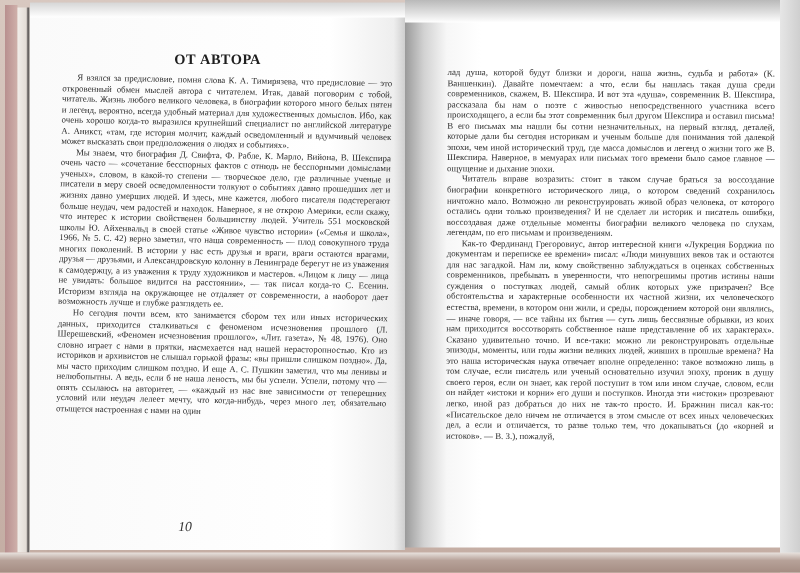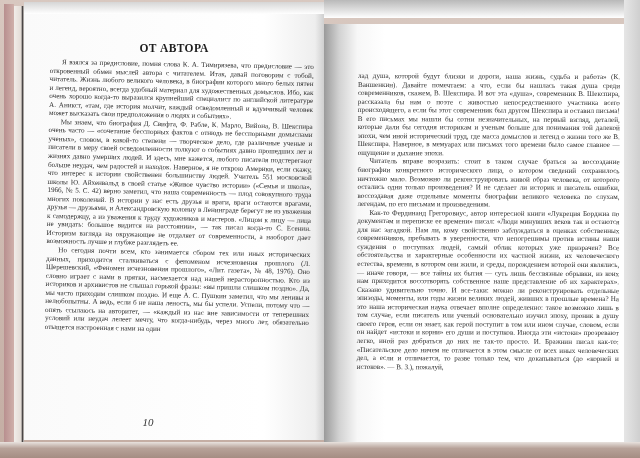--- a/index.html
+++ b/index.html
@@ -21,21 +21,21 @@
       background: linear-gradient(90deg, #f1ede9, #e3dcd6 70%, #4a4646 85%, #d9d4cf);
     }
     .page {
       position: absolute; background: #fdfdfc; overflow: hidden;
     }
     .page-left {
       left: 24px; top: 8px; width: 300px; height: 432px;
       background: linear-gradient(90deg, #fafafa 0%, #ffffff 80%, #eeeeee 97%, #cfcfcf 100%);
     }
     .page-right {
-      left: 324px; top: 24px; width: 304px; height: 432px;
+      left: 324px; top: 6px; width: 304px; height: 432px;
       background: linear-gradient(90deg, #9a9a9a 0%, #d2d2d2 5%, #f7f7f7 11%, #ffffff 20%, #ffffff 100%);
     }
     .top-shadow {
       position: absolute; left: 324px; top: 0; width: 300px; height: 18px;
       background: linear-gradient(180deg, #b9b9b9, #e2e2e2 60%, #ffffff);
     }
     .top-shadow-left {
       position: absolute; left: 24px; top: 2px; width: 300px; height: 12px;
       background: linear-gradient(180deg, #d6d6d6, #ffffff);
     }

